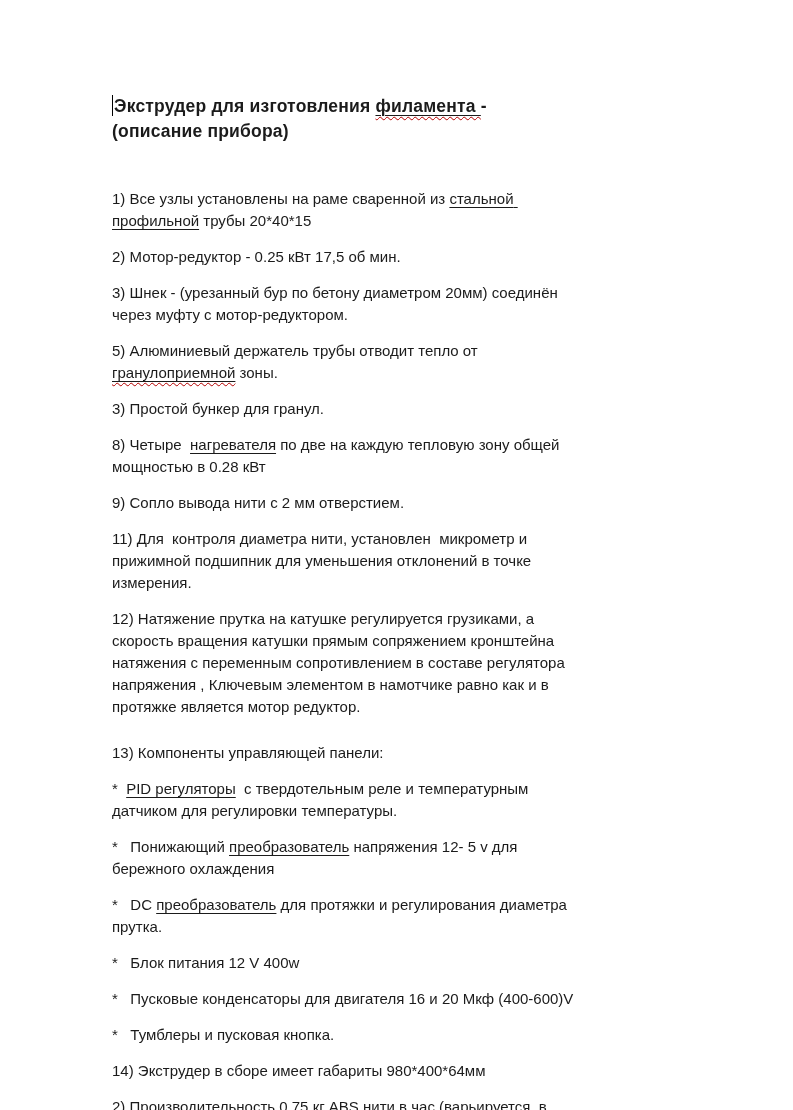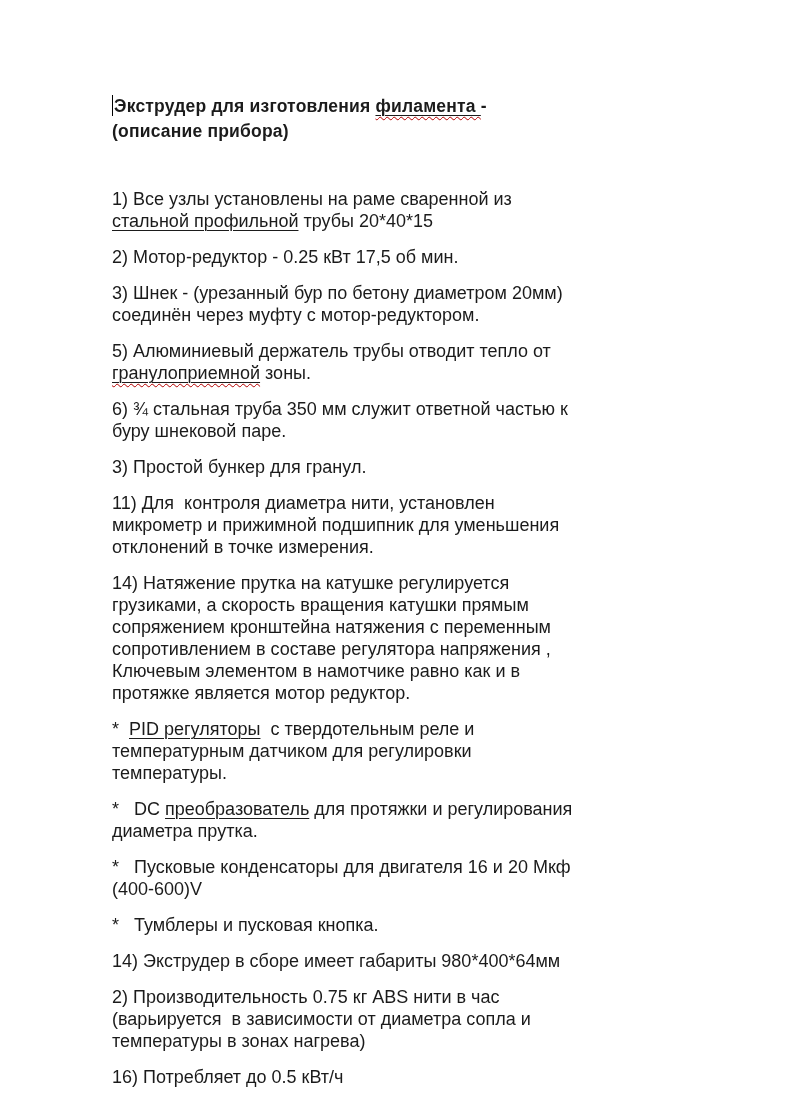--- a/index.html
+++ b/index.html
@@ -22,21 +22,21 @@
   }
   h1.doc-title {
     font-size: 17.5px;
     font-weight: bold;
     line-height: 25px;
     margin: 0 0 44px 0;
     letter-spacing: 0.2px;
     white-space: pre-wrap;
   }
   p.para {
-    font-size: 18px;
+    font-size: 15px;
     line-height: 22px;
     margin: 0 0 14px 0;
     white-space: pre-wrap;
   }
   p.para.gap-before {
     margin-top: 24px;
   }
   .u {
     text-decoration-line: underline;
     text-decoration-thickness: 1px;
@@ -70,26 +70,30 @@
 <body>
 
 <div class="page" style="background: rgb(255, 255, 255); color: rgb(27, 27, 27);">
   <div class="content">
     <h1 class="doc-title"><span class="text-cursor"></span><span id="title-segs"><span>Экструдер для изготовления </span><span class="u"><span class="sq">филамента </span></span><span>- (описание прибора)</span></span></h1>
     <div id="doc-body">
         <p class="para"><span>1) Все узлы установлены на раме сваренной из </span><span class="u">стальной профильной</span><span> трубы 20*40*15</span></p>
         <p class="para"><span>2) Мотор-редуктор - 0.25 кВт 17,5 об мин.</span></p>
         <p class="para"><span>3) Шнек - (урезанный бур по бетону диаметром 20мм) соединён через муфту с мотор-редуктором.</span></p>
         <p class="para"><span>5) Алюминиевый держатель трубы отводит тепло от </span><span class="u"><span class="sq">гранулоприемной</span></span><span> зоны.</span></p>
-        <p class="para"><span>6) ¾ стальная труба 350 мм служит ответной частью к буру шнековой паре.</span></p>
         <p class="para"><span>3) Простой бункер для гранул.</span></p>
+        <p class="para"><span>8) Четыре  </span><span class="u">нагревателя</span><span> по две на каждую тепловую зону общей мощностью в 0.28 кВт</span></p>
+        <p class="para"><span>9) Сопло вывода нити с 2 мм отверстием.</span></p>
         <p class="para"><span>11) Для  контроля диаметра нити, установлен  микрометр и прижимной подшипник для уменьшения отклонений в точке измерения.</span></p>
-        <p class="para"><span>14) Натяжение прутка на катушке регулируется грузиками, а скорость вращения катушки прямым сопряжением кронштейна натяжения с переменным сопротивлением в составе регулятора напряжения , Ключевым элементом в намотчике равно как и в протяжке является мотор редуктор.</span></p>
+        <p class="para"><span>12) Натяжение прутка на катушке регулируется грузиками, а скорость вращения катушки прямым сопряжением кронштейна натяжения с переменным сопротивлением в составе регулятора напряжения , Ключевым элементом в намотчике равно как и в протяжке является мотор редуктор.</span></p>
+        <p class="para gap-before"><span>13) Компоненты управляющей панели:</span></p>
         <p class="para"><span>*  </span><span class="u">PID регуляторы</span><span>  с твердотельным реле и температурным датчиком для регулировки температуры.</span></p>
+        <p class="para"><span>*   Понижающий </span><span class="u">преобразователь</span><span> напряжения 12- 5 v для бережного охлаждения</span></p>
         <p class="para"><span>*   DC </span><span class="u">преобразователь</span><span> для протяжки и регулирования диаметра прутка.</span></p>
+        <p class="para"><span>*   Блок питания 12 V 400w</span></p>
         <p class="para"><span>*   Пусковые конденсаторы для двигателя 16 и 20 Мкф (400-600)V</span></p>
         <p class="para"><span>*   Тумблеры и пусковая кнопка.</span></p>
         <p class="para"><span>14) Экструдер в сборе имеет габариты 980*400*64мм</span></p>
         <p class="para"><span>2) Производительность 0.75 кг ABS нити в час (варьируется  в зависимости от диаметра сопла и температуры в зонах нагрева)</span></p>
         <p class="para"><span>16) Потребляет до 0.5 кВт/ч</span></p>
       </div>
   </div>
   <div class="bottom-bar" style="background: rgb(130, 130, 130);"></div>
 </div>
 

